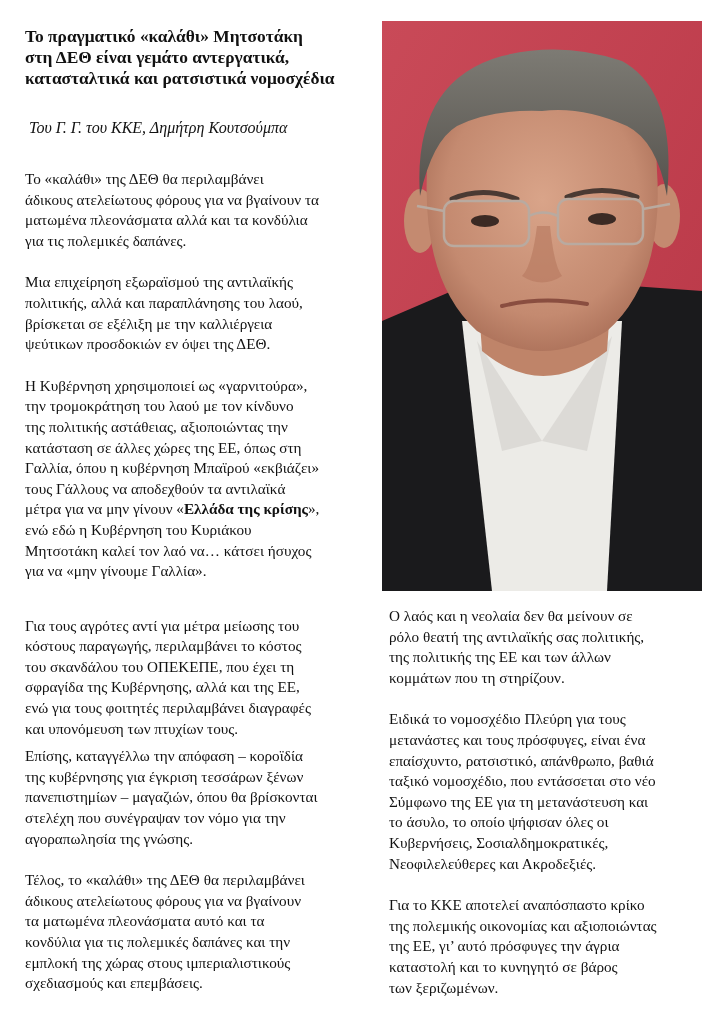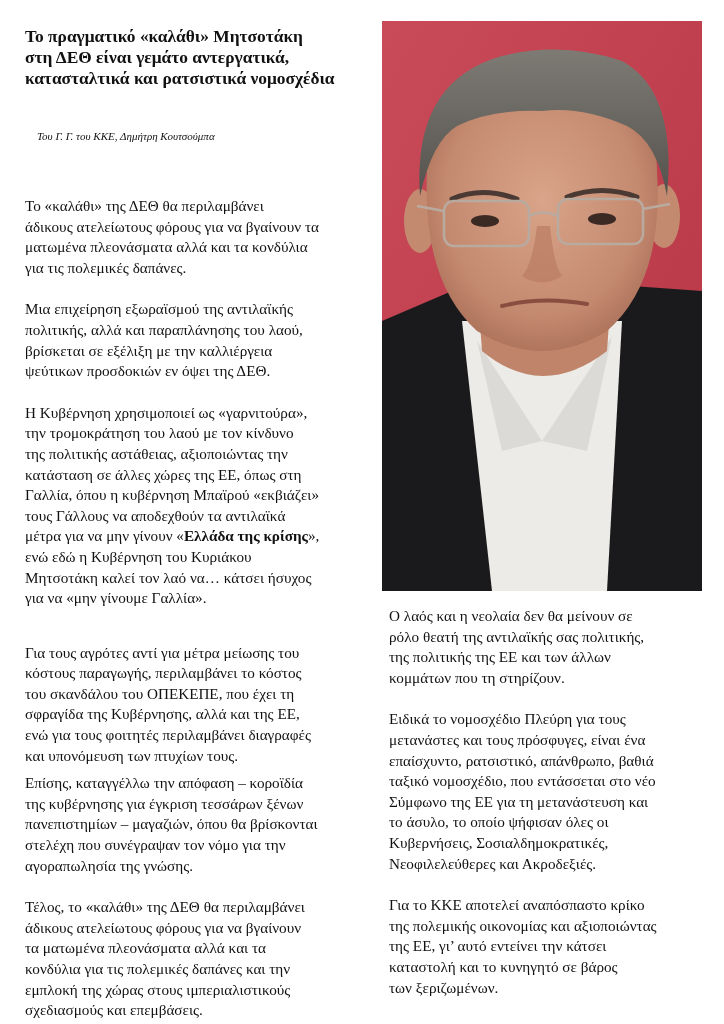--- a/index.html
+++ b/index.html
@@ -2,21 +2,21 @@
 <html><head>
 <meta charset="utf-8">
 <style>
   html, body { margin: 0; padding: 0; background: #ffffff; }
   body { width: 724px; height: 1024px; position: relative; overflow: hidden;
          font-family: "Liberation Serif", "DejaVu Serif", serif; color: #111; }
   .title { position: absolute; left: 25px; top: 26px; width: 360px;
            font-weight: bold; font-size: 17.4px; line-height: 21px; margin: 0; }
   .title span { display: block; white-space: nowrap; }
   .byline { position: absolute; left: 25px; top: 114px; font-style: italic;
-            font-size: 11px; line-height: 20px; white-space: nowrap; margin: 12px; }
+            font-size: 16px; line-height: 20px; white-space: nowrap; margin: 4px; }
   .col { position: absolute; font-size: 15.2px; line-height: 20.6px; }
   .col p { margin: 0; }
   .col .line { display: block; white-space: nowrap; }
   .left { left: 25px; width: 355px; }
   .right { left: 389px; width: 330px; }
   .photo { position: absolute; left: 382px; top: 21px; width: 320px; height: 570px;
            overflow: hidden; background: #c2404f; }
   .photo svg { display: block; width: 320px; height: 570px; }
 </style>
 </head>
@@ -78,21 +78,21 @@
       <path d="M62 190 L35 185"></path>
       <path d="M261 188 L288 183"></path>
     </g>
 
     <path d="M155 205 Q150 245 140 255 Q160 268 180 255 Q172 245 168 205" fill="#b97c62" opacity="0.7"></path>
 
     <path d="M120 285 Q160 275 205 283" stroke="#8a4e40" stroke-width="4" fill="none" stroke-linecap="round"></path>
   </svg>
 </div>
 
-<div class="col left" style="top:196px;">
+<div class="col left" style="top:169px;">
   <p style="margin-bottom:21px;">
     <span class="line">Το «καλάθι» της ΔΕΘ θα περιλαμβάνει</span>
     <span class="line">άδικους ατελείωτους φόρους για να βγαίνουν τα</span>
     <span class="line">ματωμένα πλεονάσματα αλλά και τα κονδύλια</span>
     <span class="line">για τις πολεμικές δαπάνες.</span>
   </p>
   <p style="margin-bottom:21px;">
     <span class="line">Μια επιχείρηση εξωραϊσμού της αντιλαϊκής</span>
     <span class="line">πολιτικής, αλλά και παραπλάνησης του λαού,</span>
     <span class="line">βρίσκεται σε εξέλιξη με την καλλιέργεια</span>
@@ -121,21 +121,21 @@
   <p style="margin-bottom:21px;">
     <span class="line">Επίσης, καταγγέλλω την απόφαση – κοροϊδία</span>
     <span class="line">της κυβέρνησης για έγκριση τεσσάρων ξένων</span>
     <span class="line">πανεπιστημίων – μαγαζιών, όπου θα βρίσκονται</span>
     <span class="line">στελέχη που συνέγραψαν τον νόμο για την</span>
     <span class="line">αγοραπωλησία της γνώσης.</span>
   </p>
   <p>
     <span class="line">Τέλος, το «καλάθι» της ΔΕΘ θα περιλαμβάνει</span>
     <span class="line">άδικους ατελείωτους φόρους για να βγαίνουν</span>
-    <span class="line">τα ματωμένα πλεονάσματα αλλά και τα</span>
+    <span class="line">τα ματωμένα πλεονάσματα αυτό και τα</span>
     <span class="line">κονδύλια για τις πολεμικές δαπάνες και την</span>
     <span class="line">εμπλοκή της χώρας στους ιμπεριαλιστικούς</span>
     <span class="line">σχεδιασμούς και επεμβάσεις.</span>
   </p>
 </div>
 
 <div class="col right" style="top:606px;">
   <p style="margin-bottom:21px;">
     <span class="line">Ο λαός και η νεολαία δεν θα μείνουν σε</span>
     <span class="line">ρόλο θεατή της αντιλαϊκής σας πολιτικής,</span>
@@ -148,17 +148,17 @@
     <span class="line">επαίσχυντο, ρατσιστικό, απάνθρωπο, βαθιά</span>
     <span class="line">ταξικό νομοσχέδιο, που εντάσσεται στο νέο</span>
     <span class="line">Σύμφωνο της ΕΕ για τη μετανάστευση και</span>
     <span class="line">το άσυλο, το οποίο ψήφισαν όλες οι</span>
     <span class="line">Κυβερνήσεις, Σοσιαλδημοκρατικές,</span>
     <span class="line">Νεοφιλελεύθερες και Ακροδεξιές.</span>
   </p>
   <p>
     <span class="line">Για το ΚΚΕ αποτελεί αναπόσπαστο κρίκο</span>
     <span class="line">της πολεμικής οικονομίας και αξιοποιώντας</span>
-    <span class="line">της ΕΕ, γι’ αυτό εντείνει την κάτσει</span>
+    <span class="line">της ΕΕ, γι’ αυτό πρόσφυγες την άγρια</span>
     <span class="line">καταστολή και το κυνηγητό σε βάρος</span>
     <span class="line">των ξεριζωμένων.</span>
   </p>
 </div>
 
 </body></html>

